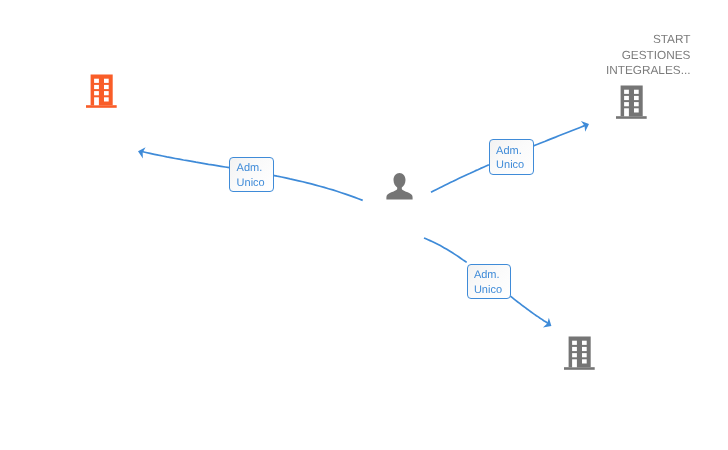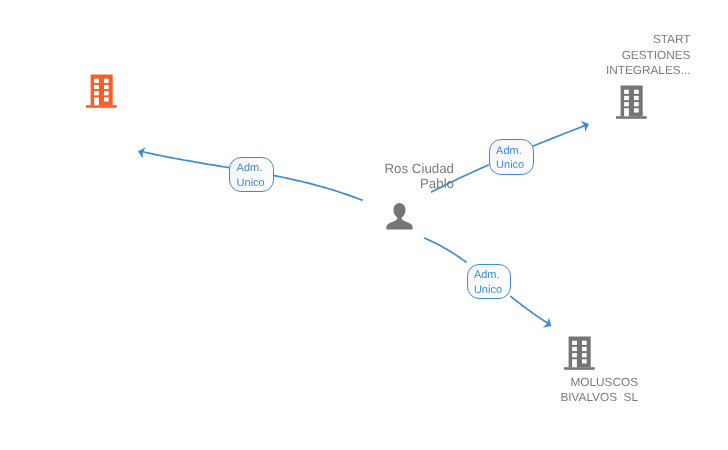--- a/index.html
+++ b/index.html
@@ -5,21 +5,21 @@
 <style>
   html,body{margin:0;padding:0;height:450px;}
   body{width:728px;height:450px;background:#ffffff;-webkit-font-smoothing:antialiased;text-rendering:geometricPrecision;
        font-family:"Liberation Sans",sans-serif;overflow:hidden;position:relative;}
   #stage{position:absolute;left:0;top:0;width:728px;height:450px;background:#fff;}
   svg.edges{position:absolute;left:0;top:0;width:728px;height:450px;}
   .node{position:absolute;}
   .node .label{color:#7c7c7c;font-size:13.3px;line-height:15.4px;
        letter-spacing:0px;white-space:pre-wrap;text-align:right;}
   .node .icon{display:block;margin:0 auto;}
-  .edge-label{position:absolute;border:1.2px solid #3f8bd8;border-radius:12px;
+  .edge-label{position:absolute;border:1.2px solid #3f8bd8;border-radius:4px;
        background:linear-gradient(135deg,#f2f2f2 0%,#fafafa 45%,#ffffff 100%);color:#3f8bd8;font-size:11px;line-height:14.6px;
        text-align:left;white-space:pre-line;box-sizing:border-box;
        padding:3.2px 0 0 6.2px;}
   #watermark{position:absolute;}
 </style>
 </head>
 <body>
 
 <div id="stage">
 
@@ -70,44 +70,40 @@
           <rect x="18.0" y="10.9" width="4.7" height="4.2"></rect>
         <rect x="8.1" y="17.1" width="4.8" height="4.2"></rect>
           <rect x="18.0" y="17.1" width="4.7" height="4.2"></rect>
         <rect x="8.1" y="23.3" width="4.8" height="7.9"></rect>
           <rect x="18.0" y="23.3" width="4.7" height="4.2"></rect>
       </g>
     </svg>
   </div>
 
   <div class="node" style="left:340px;top:160.5px;width:114px;">
-    <div class="label">Ros Ciudad
-Pablo</div>
     <svg class="icon" width="27" height="28" viewBox="0 0 27 28" style="margin-top:12px;position:relative;left:2px;">
       <path fill="#757575" d="M13.5,0 C10.0,0 7.5,2.9 7.5,7.0 C7.5,10.5 9.4,13.5 11.2,14.4 L11.2,16.1 C10.7,17.1 9.5,17.7 7.6,18.4 C4.4,19.5 1.7,20.8 0.9,22.2 C0.3,23.3 0.4,24.9 0.4,26.4 L26.6,26.4 C26.6,24.9 26.7,23.3 26.1,22.2 C25.3,20.8 22.6,19.5 19.4,18.4 C17.5,17.7 16.3,17.1 15.8,16.1 L15.8,14.4 C17.6,13.5 19.5,10.5 19.5,7.0 C19.5,2.9 17.0,0 13.5,0 Z"></path>
     </svg>
   </div>
 
   <div class="node" style="left:516px;top:334.5px;width:122px;">
     <svg class="icon" width="31" height="34" viewBox="0 0 31 34" style="position:relative;left:2px;margin-top:1px;">
       <rect x="4.6" y="0.5" width="22.1" height="30.7" fill="#757575"></rect>
       <rect x="0" y="31.2" width="30.7" height="2.6" fill="#757575"></rect>
       <g fill="#ffffff">
         <rect x="8.1" y="4.7" width="4.8" height="4.2"></rect>
           <rect x="18.0" y="4.7" width="4.7" height="4.2"></rect>
         <rect x="8.1" y="10.9" width="4.8" height="4.2"></rect>
           <rect x="18.0" y="10.9" width="4.7" height="4.2"></rect>
         <rect x="8.1" y="17.1" width="4.8" height="4.2"></rect>
           <rect x="18.0" y="17.1" width="4.7" height="4.2"></rect>
         <rect x="8.1" y="23.3" width="4.8" height="7.9"></rect>
           <rect x="18.0" y="23.3" width="4.7" height="4.2"></rect>
       </g>
     </svg>
-    <div class="label" style="margin-top:5px;font-size:11.8px;line-height:15.2px;">MOLUSCOS
-BIVALVOS  SL</div>
   </div>
 
   <div class="edge-label" style="left:229.4px;top:156.9px;width:44.8px;height:35.3px;">Adm.
 Unico</div>
   <div class="edge-label" style="left:488.9px;top:139.4px;width:44.8px;height:35.3px;">Adm.
 Unico</div>
   <div class="edge-label" style="left:466.7px;top:263.9px;width:44.8px;height:35.3px;">Adm.
 Unico</div>
 
 

